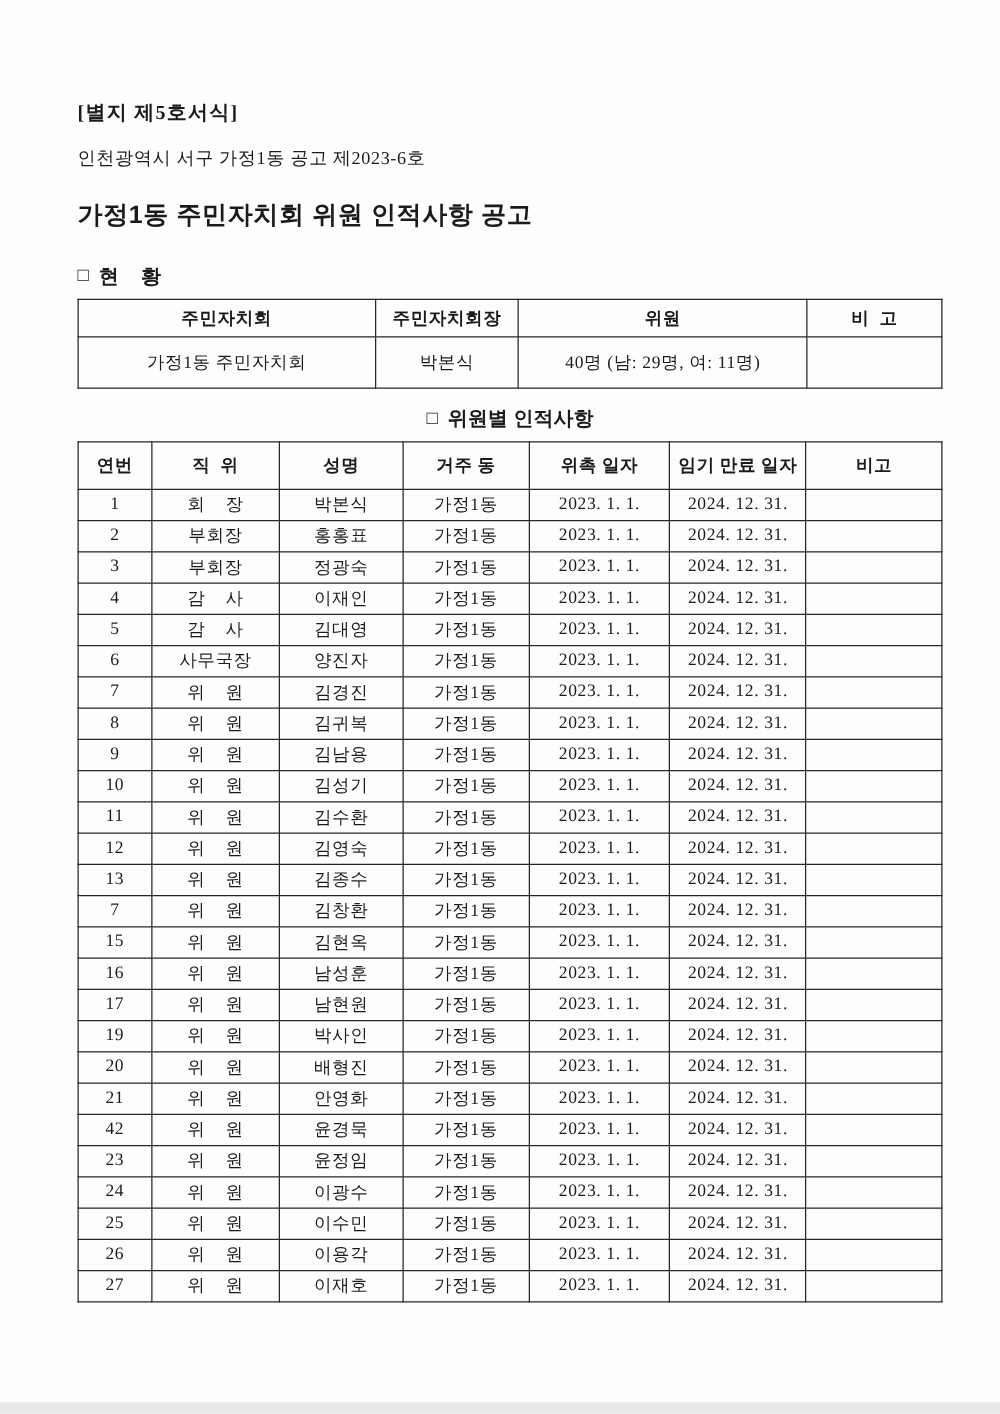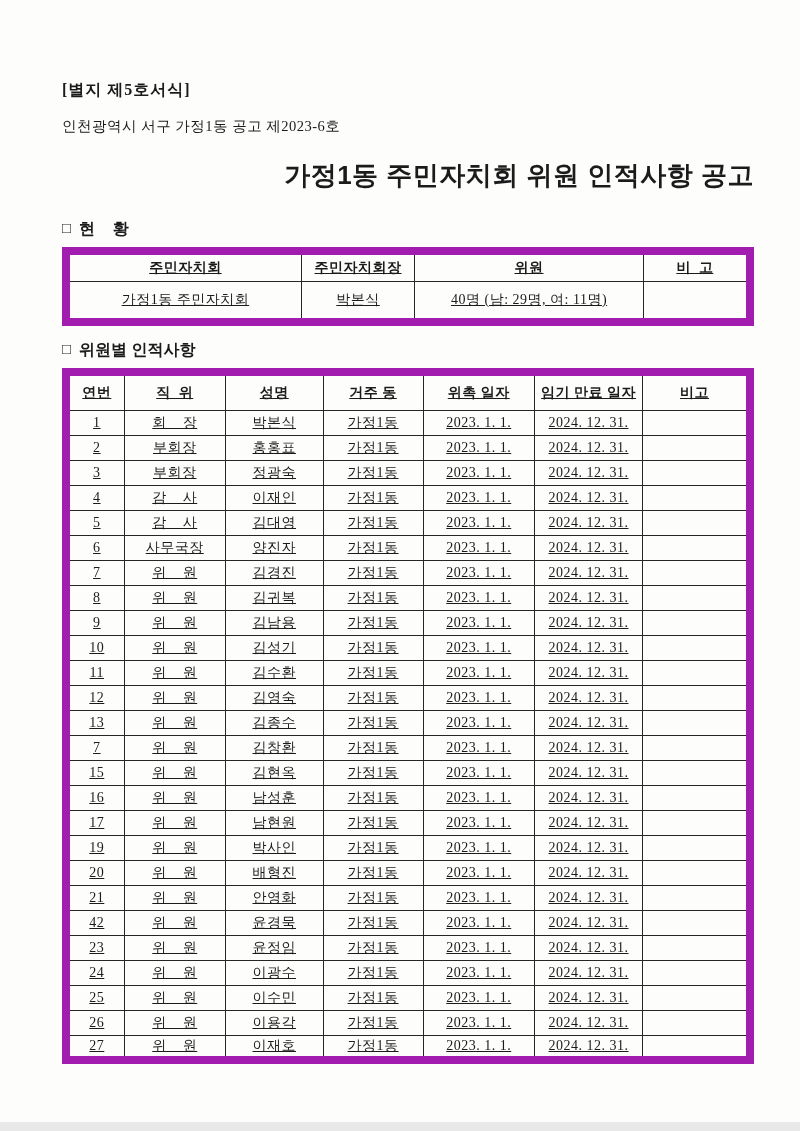--- a/index.html
+++ b/index.html
@@ -24,23 +24,23 @@
   }
 
   .notice-no {
     font-size: 14.5px;
     letter-spacing: 0.5px;
     margin-bottom: 22px;
   }
 
   .doc-title {
     font-family: "Liberation Sans", "DejaVu Sans", sans-serif;
-    font-size: 26px;
+    font-size: 20px;
     font-weight: bold;
-    text-align: right;
+    text-align: left;
     letter-spacing: 0.5px;
     margin-bottom: 26px;
   }
 
   .section-head {
     font-family: "Liberation Sans", "DejaVu Sans", sans-serif;
     font-size: 16px;
     font-weight: bold;
     margin-bottom: 7px;
     white-space: pre;
@@ -61,21 +61,21 @@
   }
   table.tbl th, table.tbl td {
     border: 1px solid #262626;
     text-align: center;
     vertical-align: middle;
     white-space: pre;
     overflow: hidden;
     font-size: 14px;
     letter-spacing: 0.5px;
   }
-  table.tbl { border: 8px solid #a21caf; text-decoration: underline; }
+  table.tbl { border: 1px solid #a21caf; }
   table.tbl th { font-weight: bold; }
 
   
   .tbl-status th { height: 30px; }
   .tbl-status td { height: 41px; }
   .tbl-status .c0 { width: 34.4%; }
   .tbl-status .c1 { width: 16.6%; }
   .tbl-status .c2 { width: 33.4%; }
   .tbl-status .c3 { width: 15.6%; }
 
@@ -83,21 +83,21 @@
   .tbl-members th { height: 38px; }
   .tbl-members td { height: 25px; font-size: 13.5px; }
   .tbl-members .c0 { width: 8.5%; }
   .tbl-members .c1 { width: 14.8%; }
   .tbl-members .c2 { width: 14.3%; }
   .tbl-members .c3 { width: 14.6%; }
   .tbl-members .c4 { width: 16.3%; }
   .tbl-members .c5 { width: 15.8%; }
   .tbl-members .c6 { width: 15.7%; }
 
-  .members-section-head { margin-top: 2px; }
+  .members-section-head { margin-top: 2px; text-align: center; }
 </style>
 </head>
 <body>
 
 <div class="page">
 
   <div class="form-ref">[별지 제5호서식]</div>
 
   <div class="notice-no">인천광역시 서구 가정1동 공고 제2023-6호</div>
 

